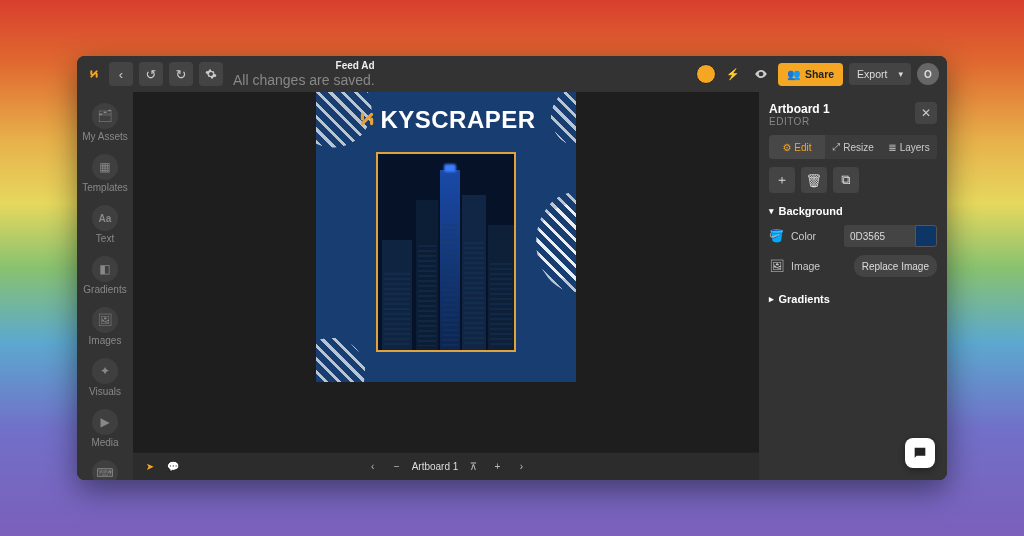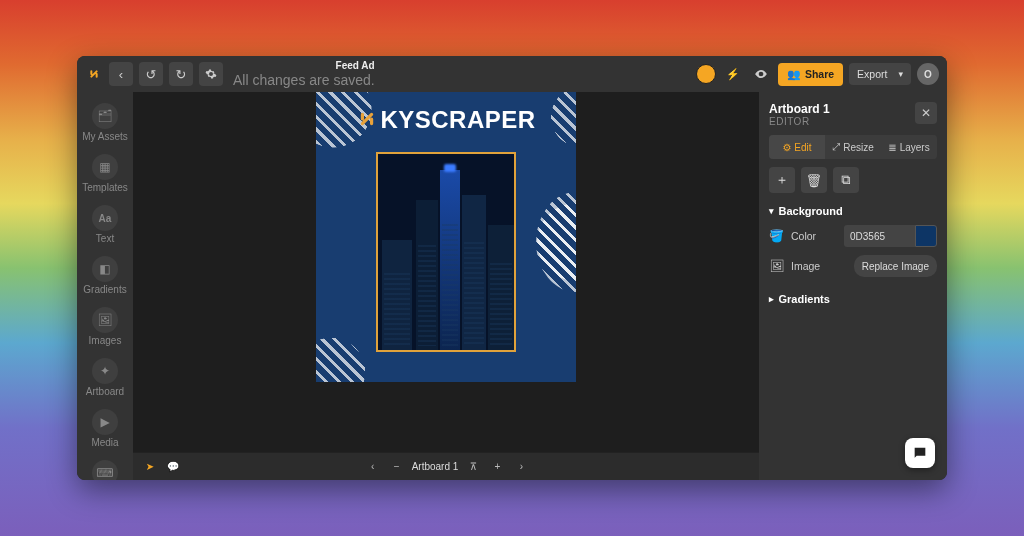--- a/index.html
+++ b/index.html
@@ -226,21 +226,21 @@
       <div class="side-item">
         <div class="side-ic">◧</div>
         <div class="side-lbl">Gradients</div>
       </div>
       <div class="side-item">
         <div class="side-ic">🖼</div>
         <div class="side-lbl">Images</div>
       </div>
       <div class="side-item">
         <div class="side-ic">✦</div>
-        <div class="side-lbl">Artboard</div>
+        <div class="side-lbl">Visuals</div>
       </div>
       <div class="side-item">
         <div class="side-ic">▶</div>
         <div class="side-lbl">Media</div>
       </div>
       <div class="side-item">
         <div class="side-ic">⌨</div>
         <div class="side-lbl">Keyboard shortcuts</div>
       </div>
     </div>

